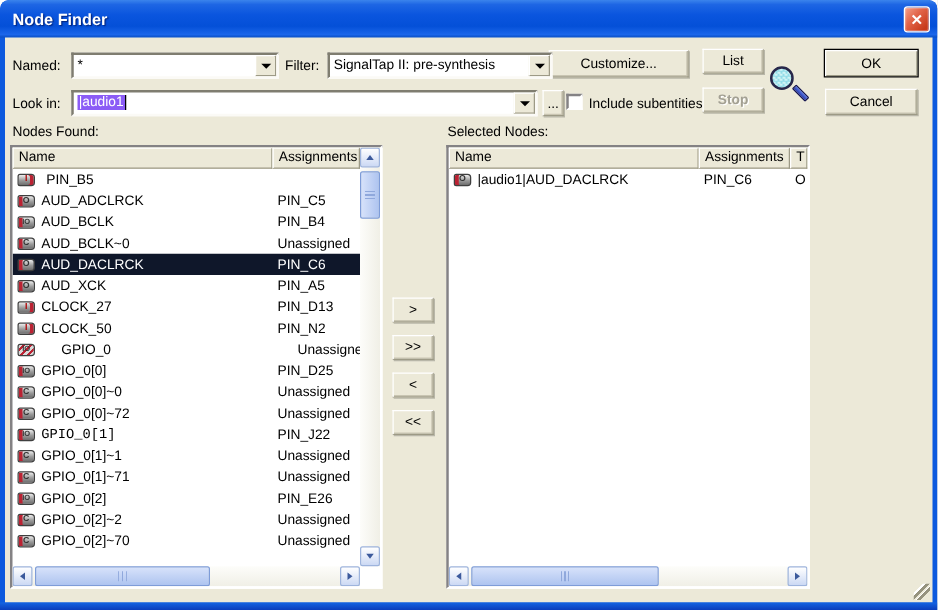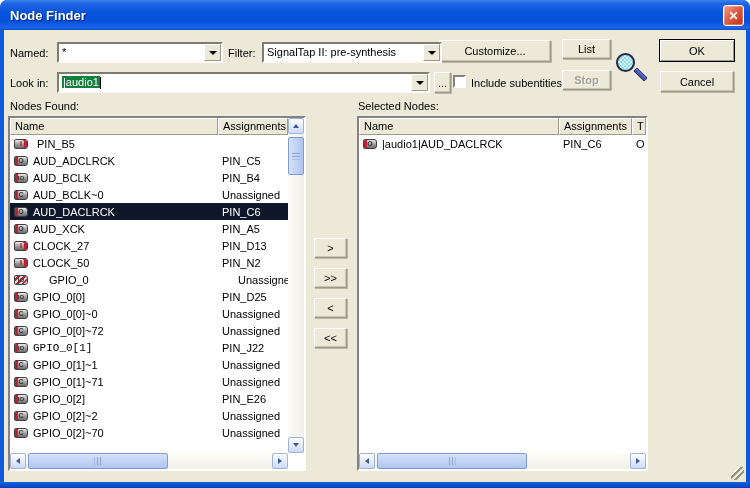--- a/index.html
+++ b/index.html
@@ -44,21 +44,21 @@
     border:2px solid; border-color:#7F7D70 #FBFAF6 #FBFAF6 #7F7D70;
     display:flex; align-items:stretch; overflow:hidden;
   }
   .combo-text { flex:1; padding:2px 3px 0 3px; white-space:nowrap; overflow:hidden; }
   .combo-btn {
     width:17px; flex:none; background:#ECE9D8;
     border:1px solid #9D9A86; border-top-color:#fff; border-left-color:#fff;
     display:flex; align-items:center; justify-content:center;
   }
   .tri-down { width:0; height:0; border:4px solid transparent; border-top:4px solid #000; margin-top:4px; }
-  .sel-hl { background:#15803d; color:#fff; padding:0 1px; }
+  .sel-hl { background:#8b5cf6; color:#fff; padding:0 1px; }
   .caret { display:inline-block; width:1px; height:12px; background:#000; vertical-align:middle; }
 
   .checkbox {
     width:13px; height:13px; background:#fff;
     border:2px solid; border-color:#848284 #FFF #FFF #848284;
   }
 
   
   .lv { background:#fff; border:2px solid; border-color:#848284 #FFF #FFF #848284; overflow:hidden; }
   .lv-header { display:flex; height:17px; background:#ECE9D8; }

